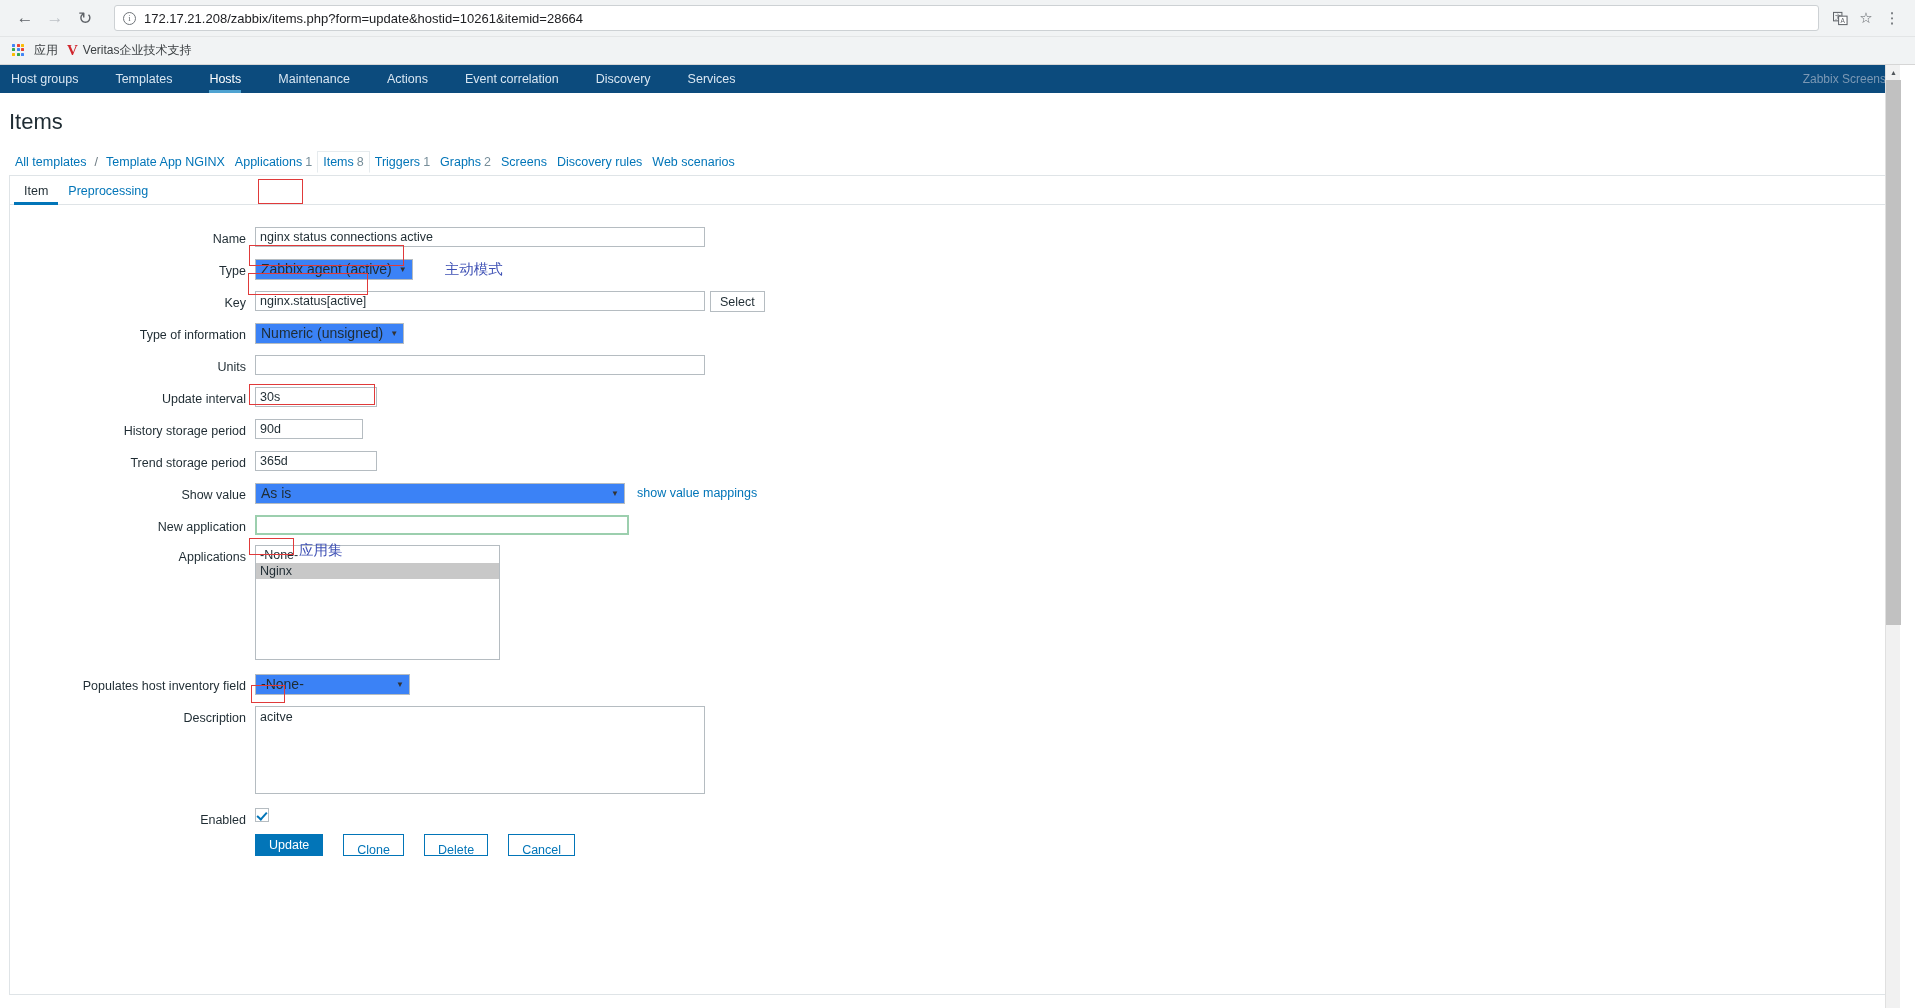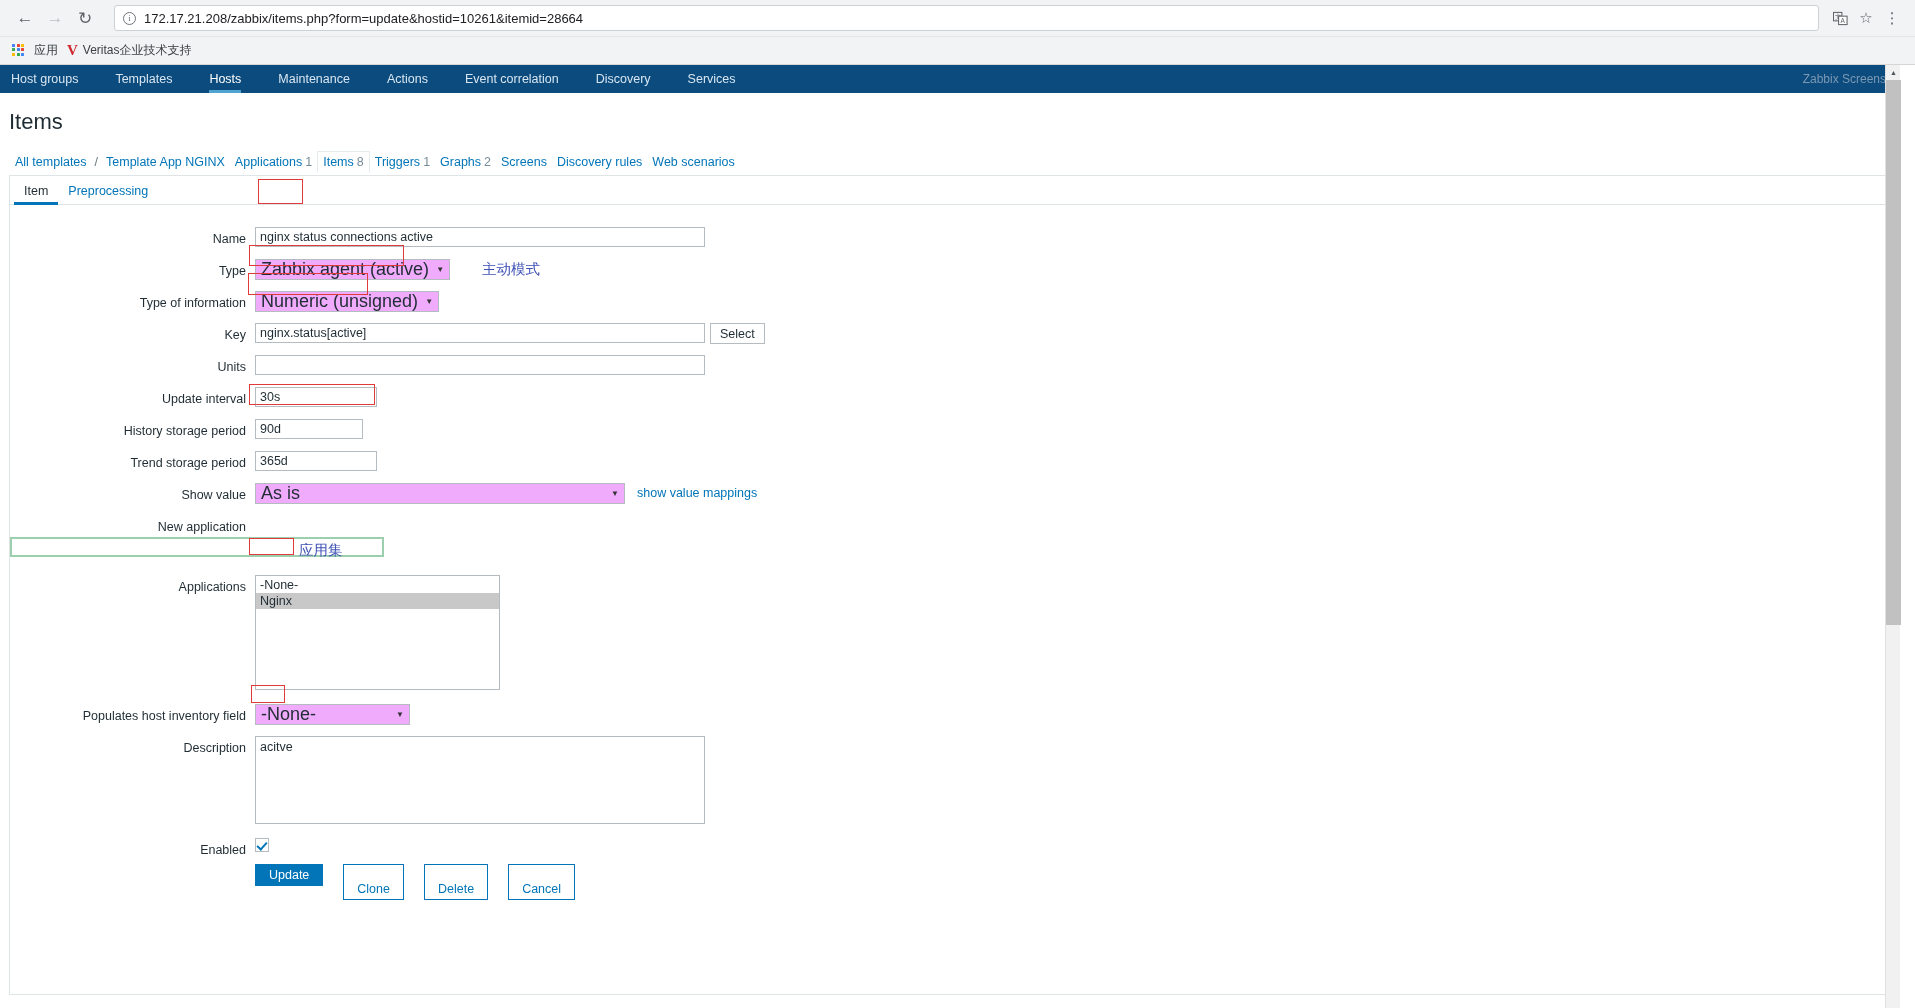--- a/index.html
+++ b/index.html
@@ -254,22 +254,22 @@
   input.txt.xwide { width: 450px; }
   textarea.txt {
     width: 450px;
     height: 88px;
     resize: none;
     padding: 3px 4px;
     line-height: 15px;
   }
   .fakesel {
     border: 1px solid #b5bcc1;
-    background: #f0abfc;
-    font-size: 18px;
+    background: #3b82f6;
+    font-size: 14px;
     color: #1f2c33;
     height: 21px;
     line-height: 19px;
     padding: 0 20px 0 5px;
     position: relative;
     display: inline-block;
     cursor: pointer;
     white-space: nowrap;
   }
   .fakesel::after {
@@ -362,21 +362,21 @@
     padding: 0 13px;
     cursor: pointer;
   }
   .btn-secondary {
     background: #ffffff;
     border: 1px solid #0275b8;
     color: #0275b8;
     font-size: 12.5px;
     font-family: "Liberation Sans", sans-serif;
     height: 22px;
-    padding: 17px 13px;
+    padding: 8px 13px;
     cursor: pointer;
   }
 
   
   .page-footer {
     text-align: center;
     font-size: 11.5px;
     color: #8c9ba5;
     padding-top: 22px;
   }
@@ -553,33 +553,33 @@
           <div class="flabel">Type</div>
           <div class="fctl">
             <div class="fakesel w-type">
               <span>Zabbix agent (active)</span>
             </div>
             <span class="ann-cn" style="position:static; margin-left:32px; line-height:21px;">主动模式</span>
           </div>
         </div>
 
         <div class="frow">
+          <div class="flabel">Key</div>
+          <div class="fctl">
+            <input class="txt xwide" value="nginx.status[active]" style="">
+            <button class="btn-plain">Select</button>
+          </div>
+        </div>
+
+        <div class="frow">
           <div class="flabel">Type of information</div>
           <div class="fctl">
             <div class="fakesel w-toi">
               <span>Numeric (unsigned)</span>
             </div>
-          </div>
-        </div>
-
-        <div class="frow">
-          <div class="flabel">Key</div>
-          <div class="fctl">
-            <input class="txt xwide" value="nginx.status[active]" style="">
-            <button class="btn-plain">Select</button>
           </div>
         </div>
 
         <div class="frow">
           <div class="flabel">Units</div>
           <div class="fctl">
             <input class="txt xwide" value="" style="">
           </div>
         </div>
 
@@ -607,21 +607,21 @@
         <div class="frow">
           <div class="flabel">Show value</div>
           <div class="fctl">
             <div class="fakesel w-show">
               <span>As is</span>
             </div>
             <a class="link">show value mappings</a>
           </div>
         </div>
 
-        <div class="frow" style="margin-bottom:18px;flex-direction:column;">
+        <div class="frow" style="margin-bottom:8px;">
           <div class="flabel">New application</div>
           <div class="fctl">
             <input class="txt green-frame" style="width: 374px;" value="">
           </div>
         </div>
 
         <div class="frow" style="margin-bottom:14px;">
           <div class="flabel">Applications</div>
           <div class="fctl">
             <div class="listbox">

